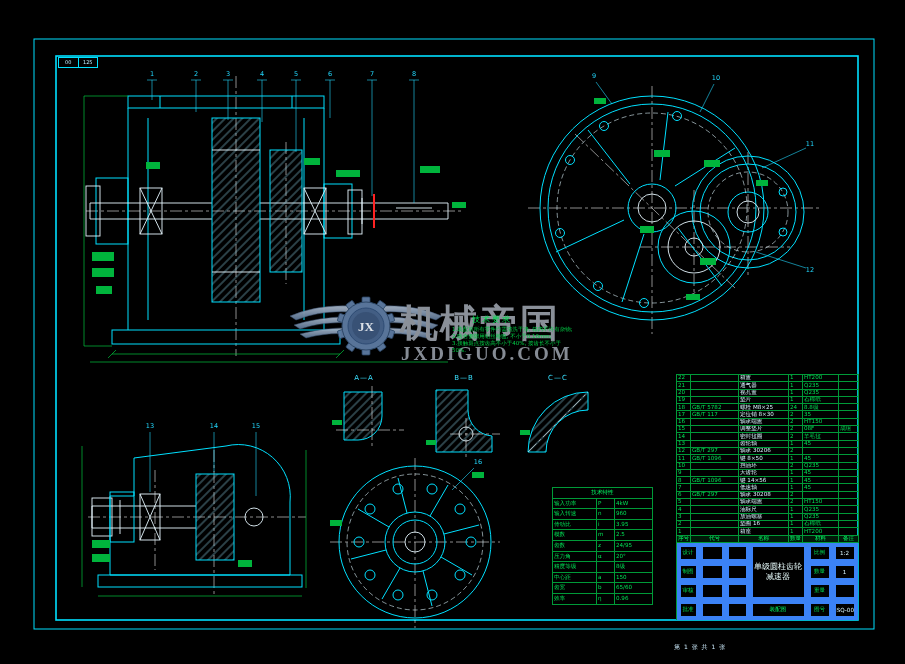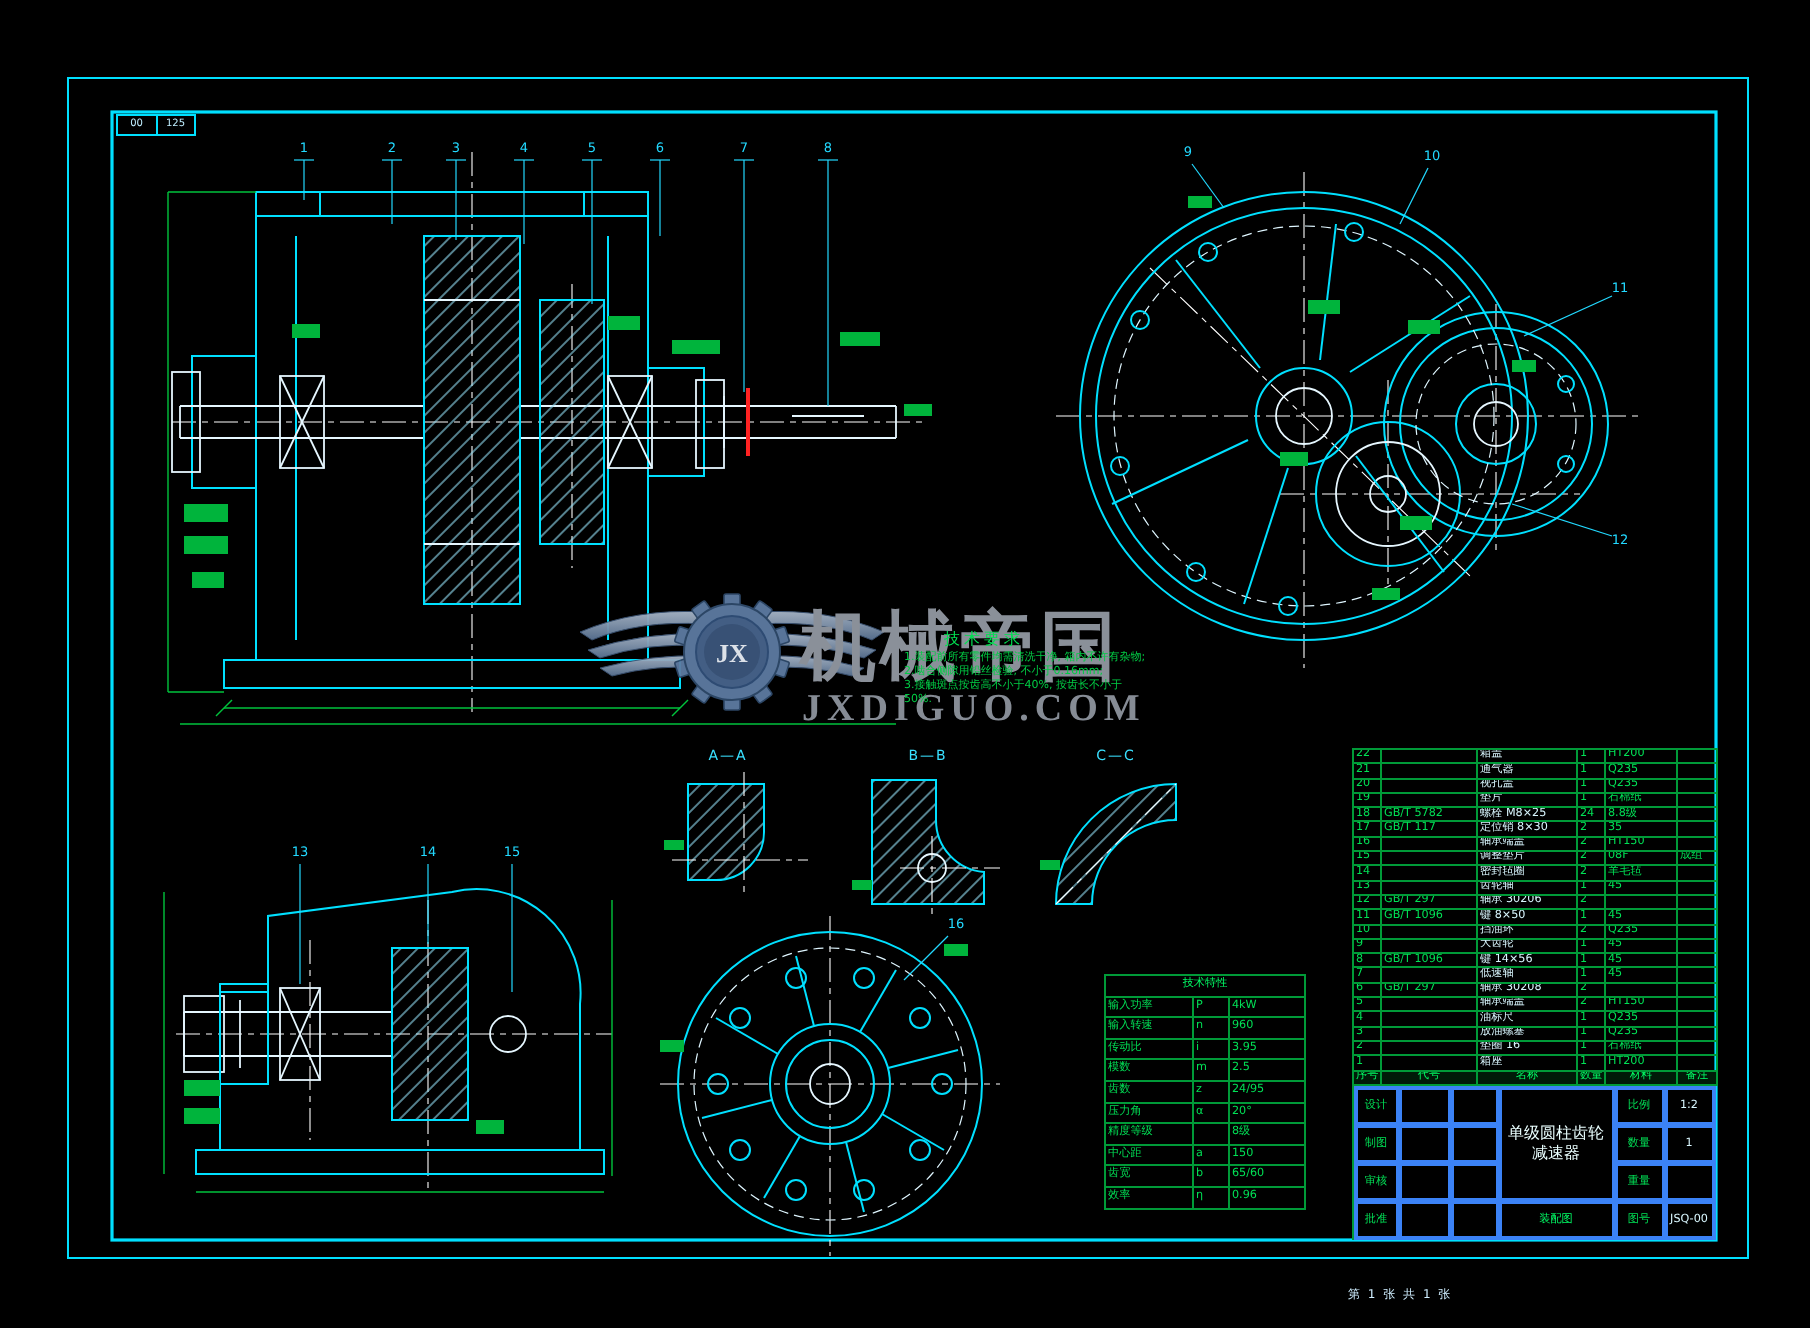--- a/index.html
+++ b/index.html
@@ -37,21 +37,21 @@
   table.parts tr.phead td{color:#00ff66;text-align:center;background:#001a08;}
   
   table.spec{position:absolute;left:552px;top:487px;width:100px;border-collapse:collapse;table-layout:fixed;}
   table.spec td{border:1px solid #009a38;font-size:5.6px;line-height:1;height:9.6px;color:#00e055;
                 padding:0 1px;overflow:hidden;white-space:nowrap;}
   table.spec tr.sp-title td{color:#00ff66;text-align:center;}
   
   .tblock{position:absolute;left:676px;top:542px;width:182px;height:78px;box-sizing:border-box;
           border:1px solid #009a38;display:grid;grid-template-columns:22px 26px 24px 58px 25px 25px;
           grid-template-rows:repeat(4,1fr);}
-  .tblock .cell{border:2px solid #3b82f6;margin:-0.5px;font-size:5.6px;color:#00e055;
+  .tblock .cell{border:4px solid #3b82f6;margin:-0.5px;font-size:5.6px;color:#00e055;
                 display:flex;align-items:center;justify-content:center;overflow:hidden;white-space:nowrap;}
   .tblock .cell.big{grid-column:4;grid-row:1/4;color:#eaffff;font-size:8px;text-align:center;white-space:normal;line-height:1.2;}
   .tblock .cell.sub{grid-column:4;grid-row:4;color:#00ff66;}
   .tblock .cell.val{color:#d9f7ff;}
   
   .footer{position:absolute;left:674px;top:643px;font-size:6px;color:#cfeeff;letter-spacing:1px;}
 </style>
 </head>
 <body>
 

